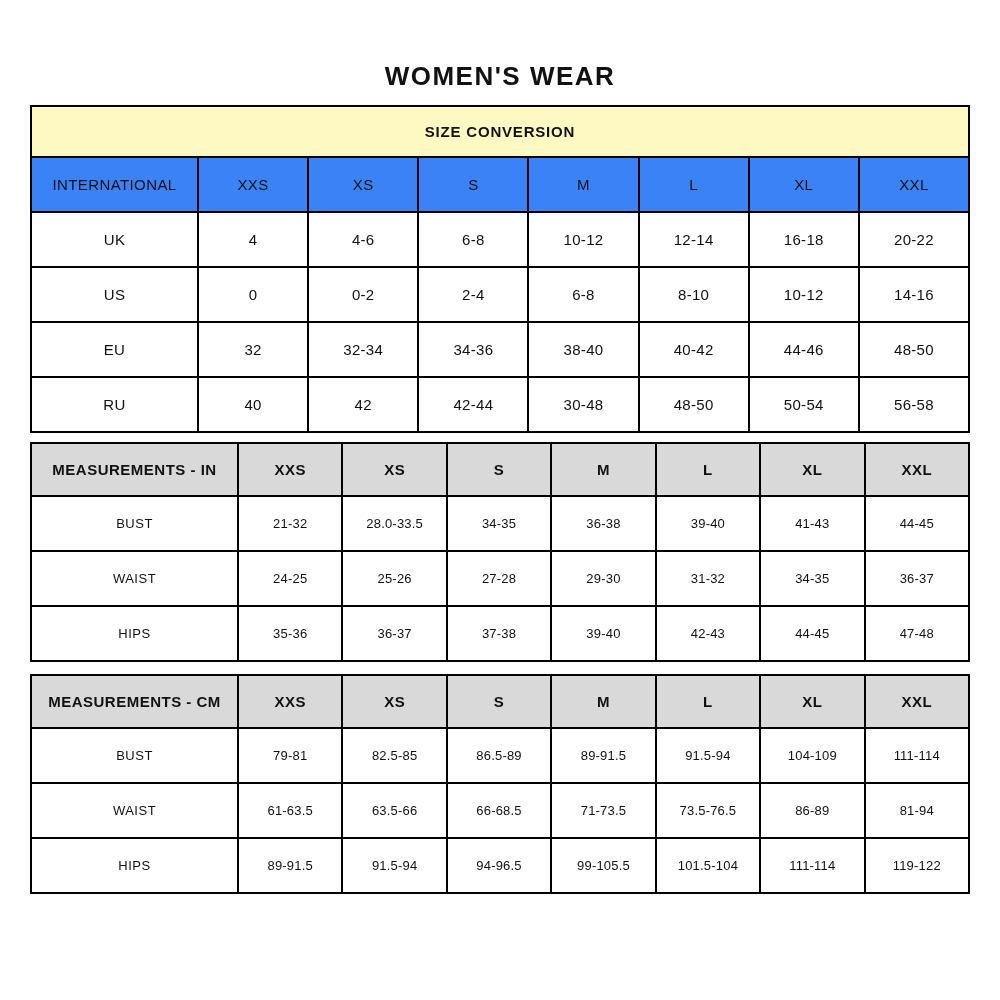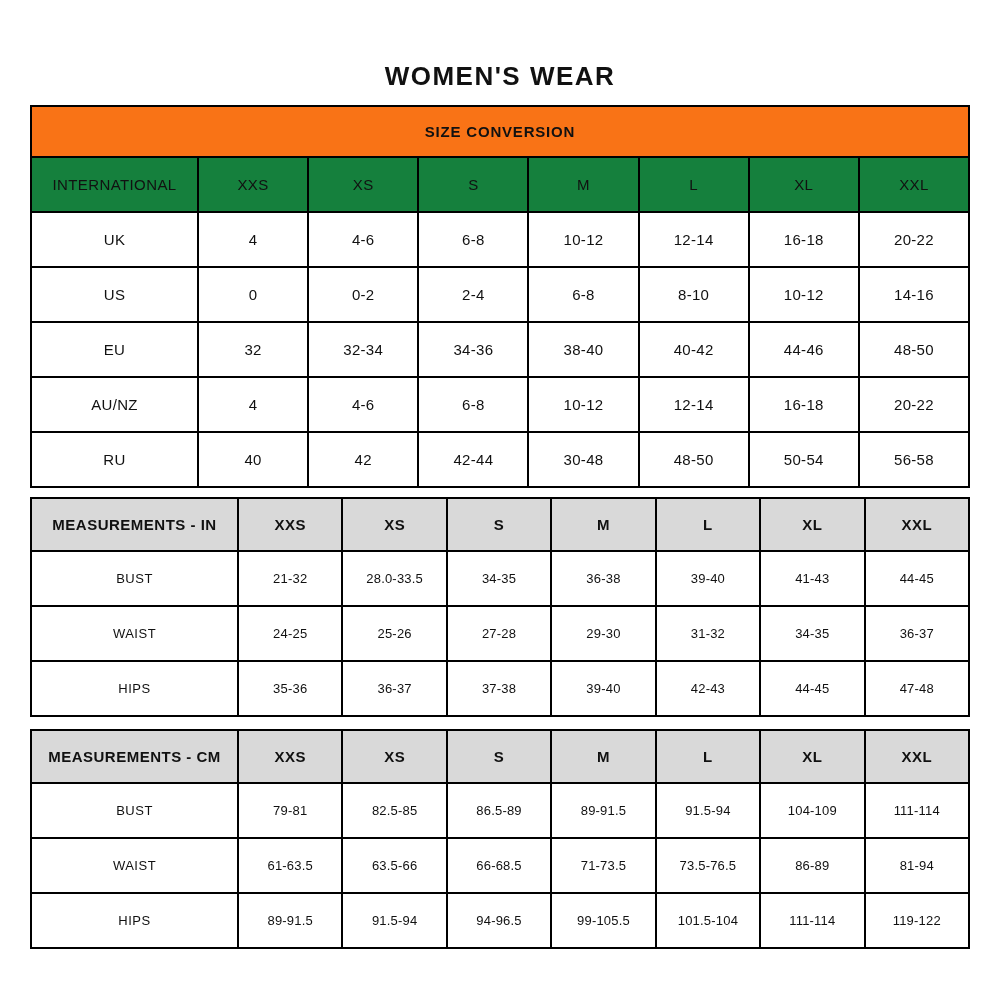--- a/index.html
+++ b/index.html
@@ -37,30 +37,30 @@
     white-space: nowrap;
   }
 
   
   .conversion col.label-col { width: 167px; }
   .measure    col.label-col { width: 207px; }
 
   
   .banner-cell {
     height: 51px;
-    background: #f97316;
+    background: #fef9c3;
     font-size: 15px;
     font-weight: 700;
     letter-spacing: 0.8px;
   }
 
   
   .conversion th.plain-head {
     height: 55px;
-    background: #15803d;
+    background: #3b82f6;
     font-weight: 400;
     font-size: 15px;
     letter-spacing: 0.4px;
   }
   .conversion td { height: 55px; font-size: 15px; letter-spacing: 0.3px; font-weight: 400; }
 
   
   .measure th.gray-head {
     height: 53px;
     background: #d9d9d9;
@@ -132,30 +132,20 @@
           <td class="row-label">EU</td>
           <td class="value-cell">32</td>
           <td class="value-cell">32-34</td>
           <td class="value-cell">34-36</td>
           <td class="value-cell">38-40</td>
           <td class="value-cell">40-42</td>
           <td class="value-cell">44-46</td>
           <td class="value-cell">48-50</td>
         </tr>
         <tr>
-          <td class="row-label">AU/NZ</td>
-          <td class="value-cell">4</td>
-          <td class="value-cell">4-6</td>
-          <td class="value-cell">6-8</td>
-          <td class="value-cell">10-12</td>
-          <td class="value-cell">12-14</td>
-          <td class="value-cell">16-18</td>
-          <td class="value-cell">20-22</td>
-        </tr>
-        <tr>
           <td class="row-label">RU</td>
           <td class="value-cell">40</td>
           <td class="value-cell">42</td>
           <td class="value-cell">42-44</td>
           <td class="value-cell">30-48</td>
           <td class="value-cell">48-50</td>
           <td class="value-cell">50-54</td>
           <td class="value-cell">56-58</td>
         </tr>
       </tbody>

